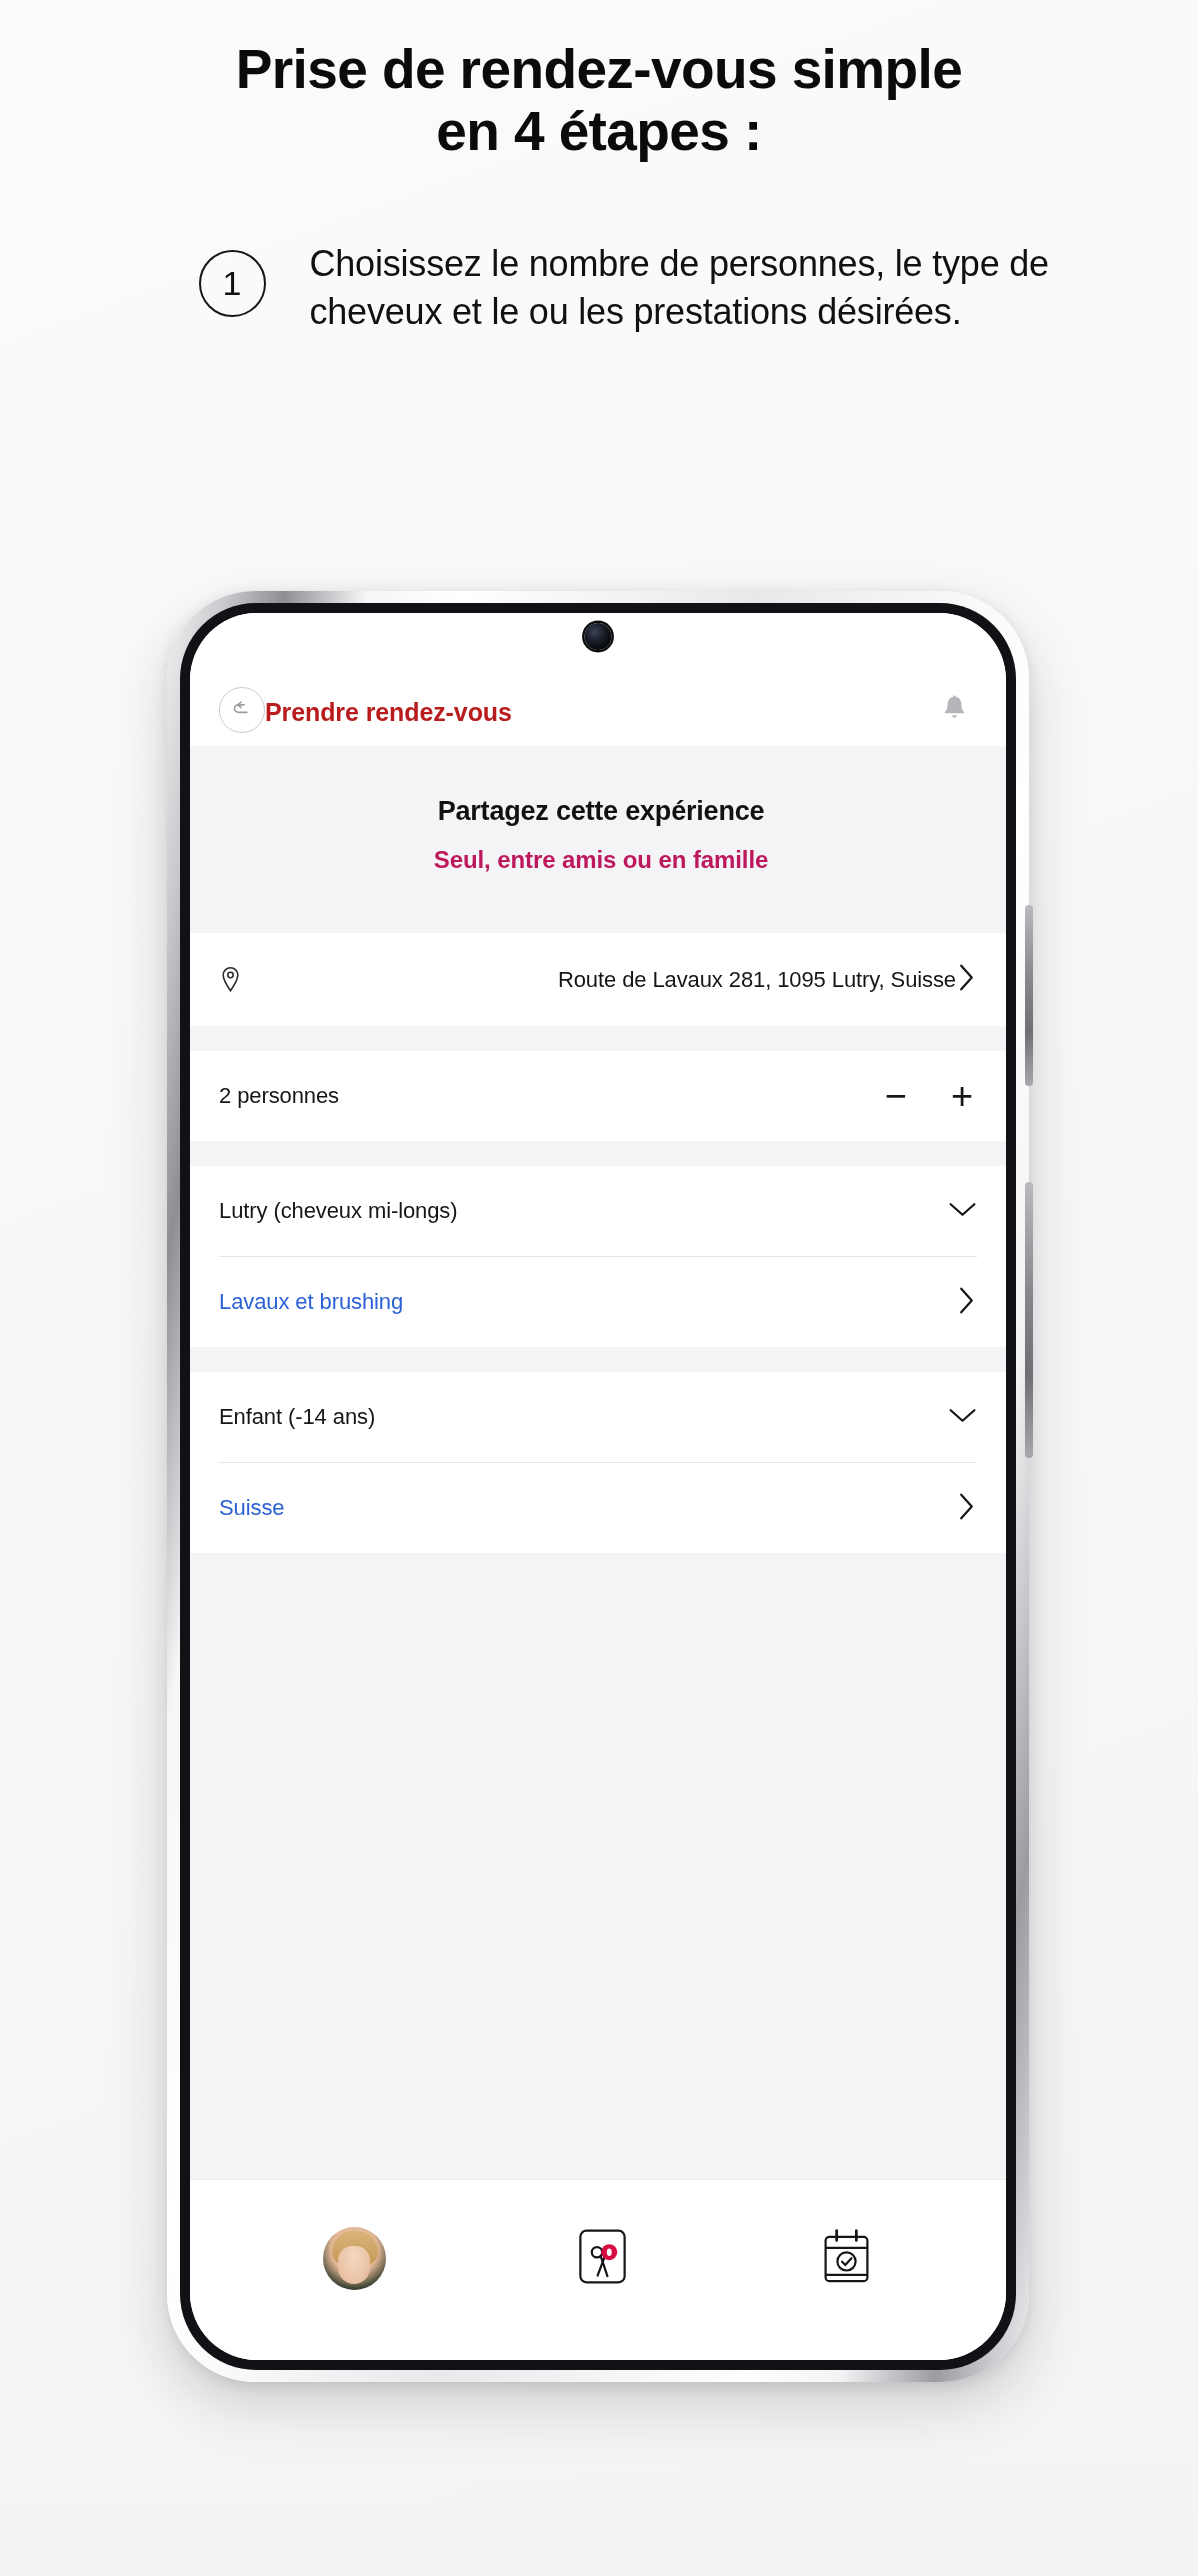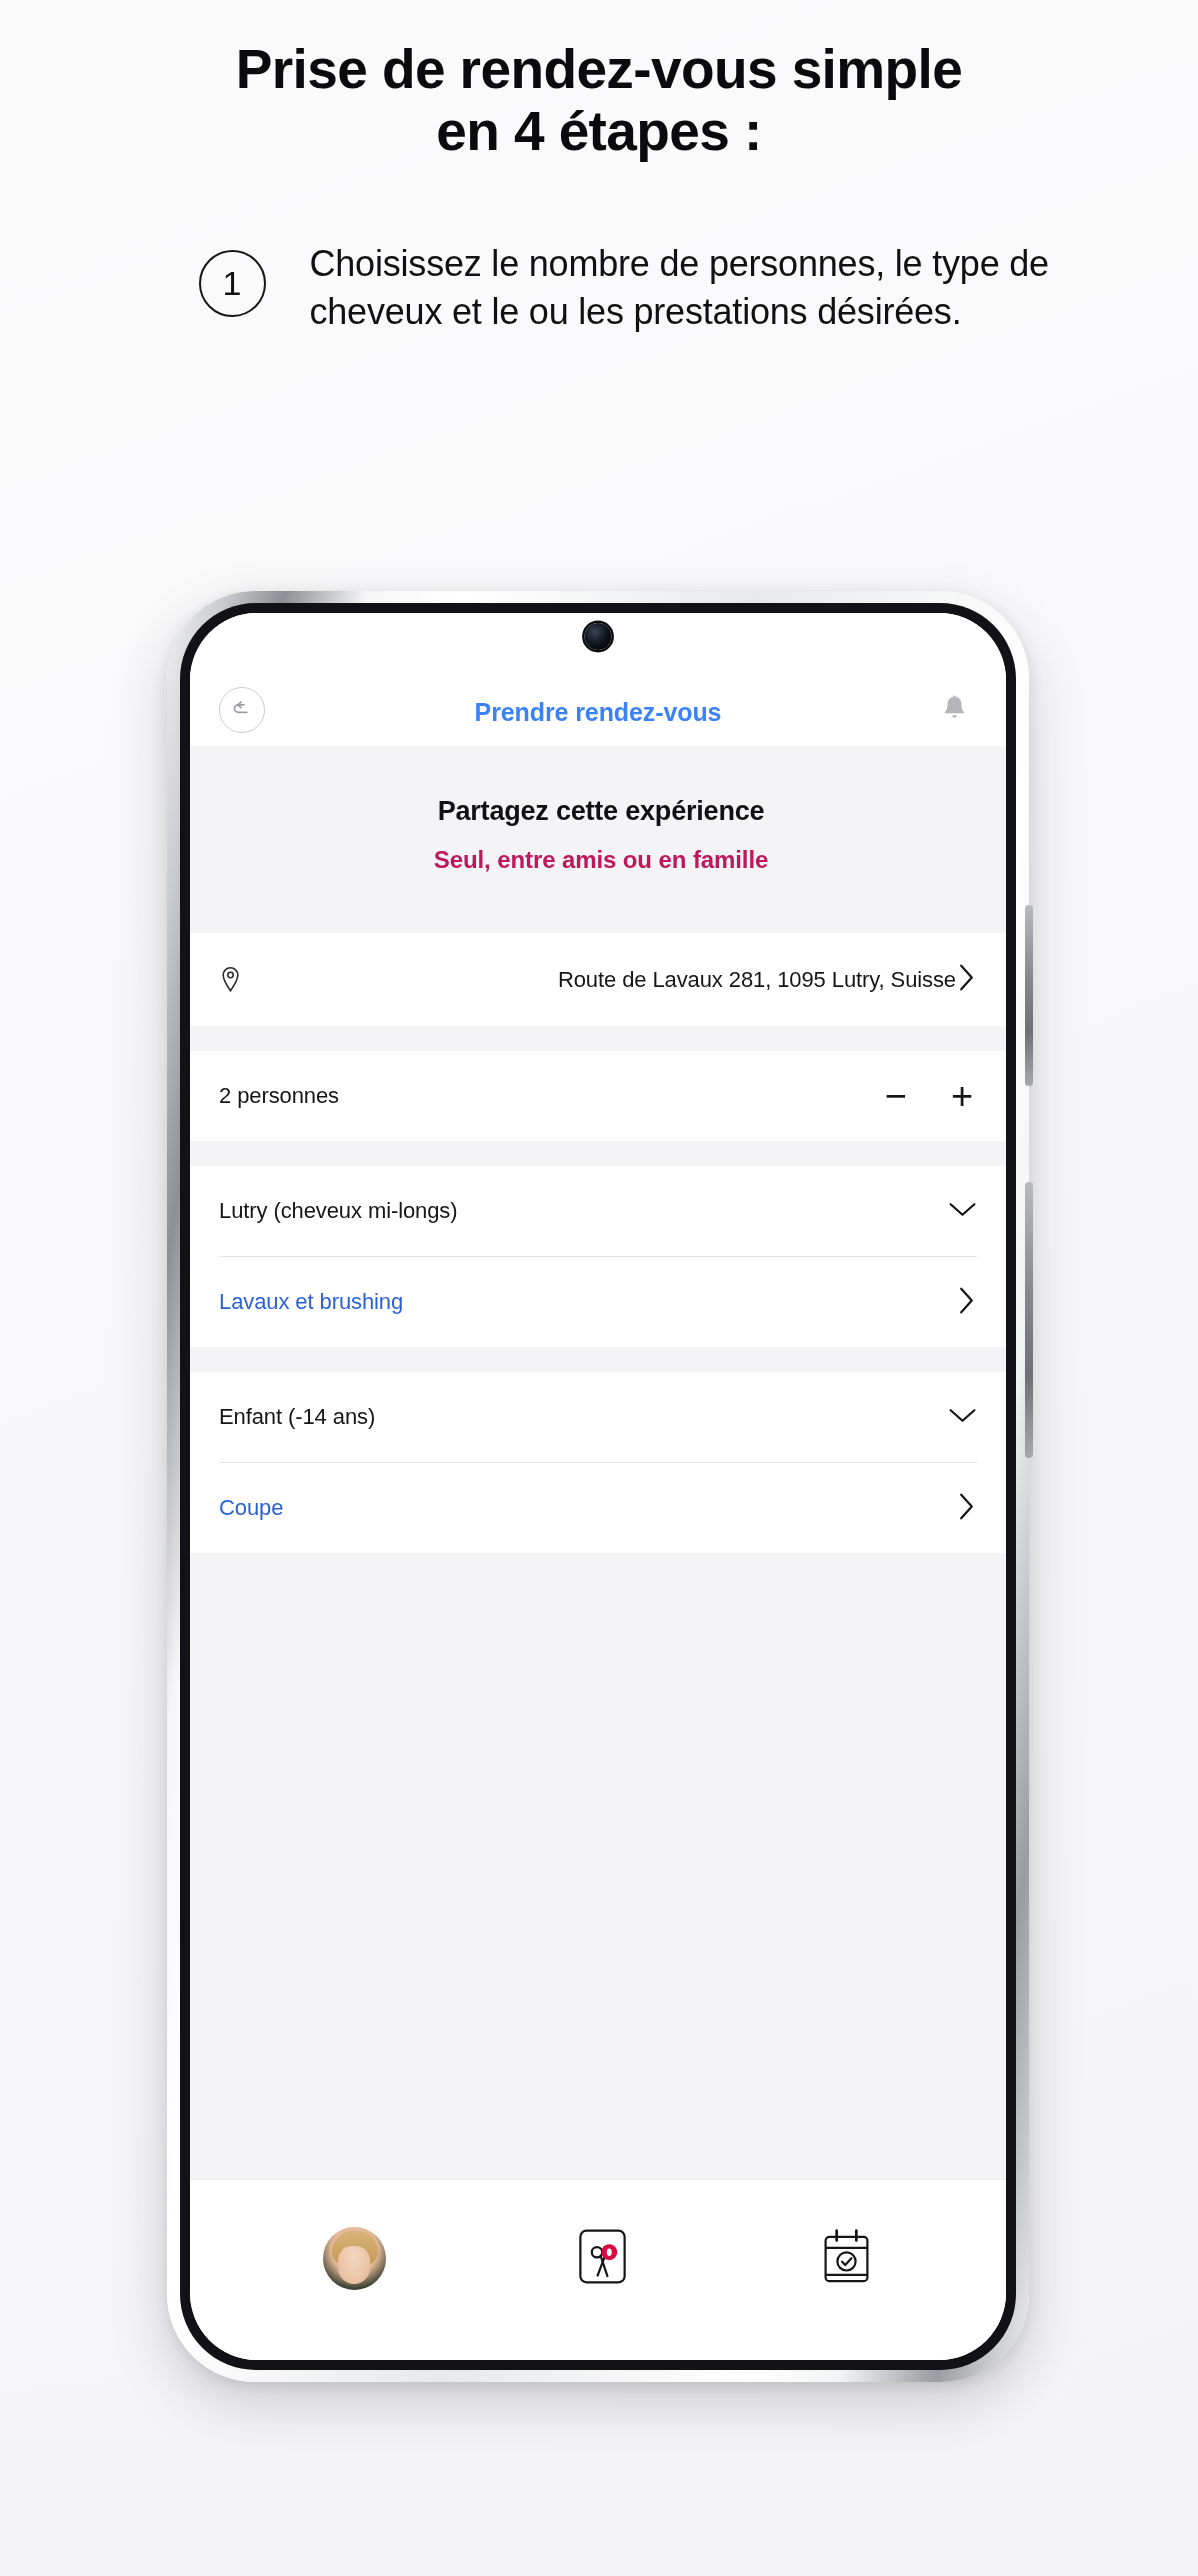--- a/index.html
+++ b/index.html
@@ -142,24 +142,24 @@
   }
   .back-btn {
     width: 46px; height: 46px;
     border: 1.7px solid #c9c9ce;
     border-radius: 50%;
     display: flex; align-items: center; justify-content: center;
     flex: 0 0 auto;
   }
   .app-title {
     flex: 1 1 auto;
-    text-align: center;
+    text-align: left;
     font-size: 25px;
     font-weight: 700;
-    color: #3b82f6;
+    color: #b91c1c;
     letter-spacing: -0.1px;
     margin-bottom: 5.7px;
   }
   .bell-btn { width: 46px; height: 46px; display:flex; align-items:center; justify-content:center; flex:0 0 auto; }
 
   
   .share-banner {
     flex: 0 0 auto;
     background: #f4f4f6;
     padding: 50px 23px 59px 29px;
@@ -357,21 +357,21 @@
       <div class="row">
         <span class="row-label">Enfant (-14 ans)</span>
         <span>
           <svg width="29" height="21" viewBox="0 0 22 14" fill="none">
             <path d="M2 3l9 8 9-8" stroke="#16161a" stroke-width="1.7" stroke-linecap="round" stroke-linejoin="round"></path>
           </svg>
         </span>
       </div>
       <div class="hairline"></div>
       <div class="row">
-        <span class="row-label link">Coupe</span>
+        <span class="row-label link">Suisse</span>
         <span>
           <svg width="21" height="29" viewBox="0 0 14 22" fill="none">
             <path d="M3 2l8 9-8 9" stroke="#16161a" stroke-width="1.7" stroke-linecap="round" stroke-linejoin="round"></path>
           </svg>
         </span>
       </div>
 
       <div class="spacer-fill"></div>
 
       <div class="bottom-nav">

